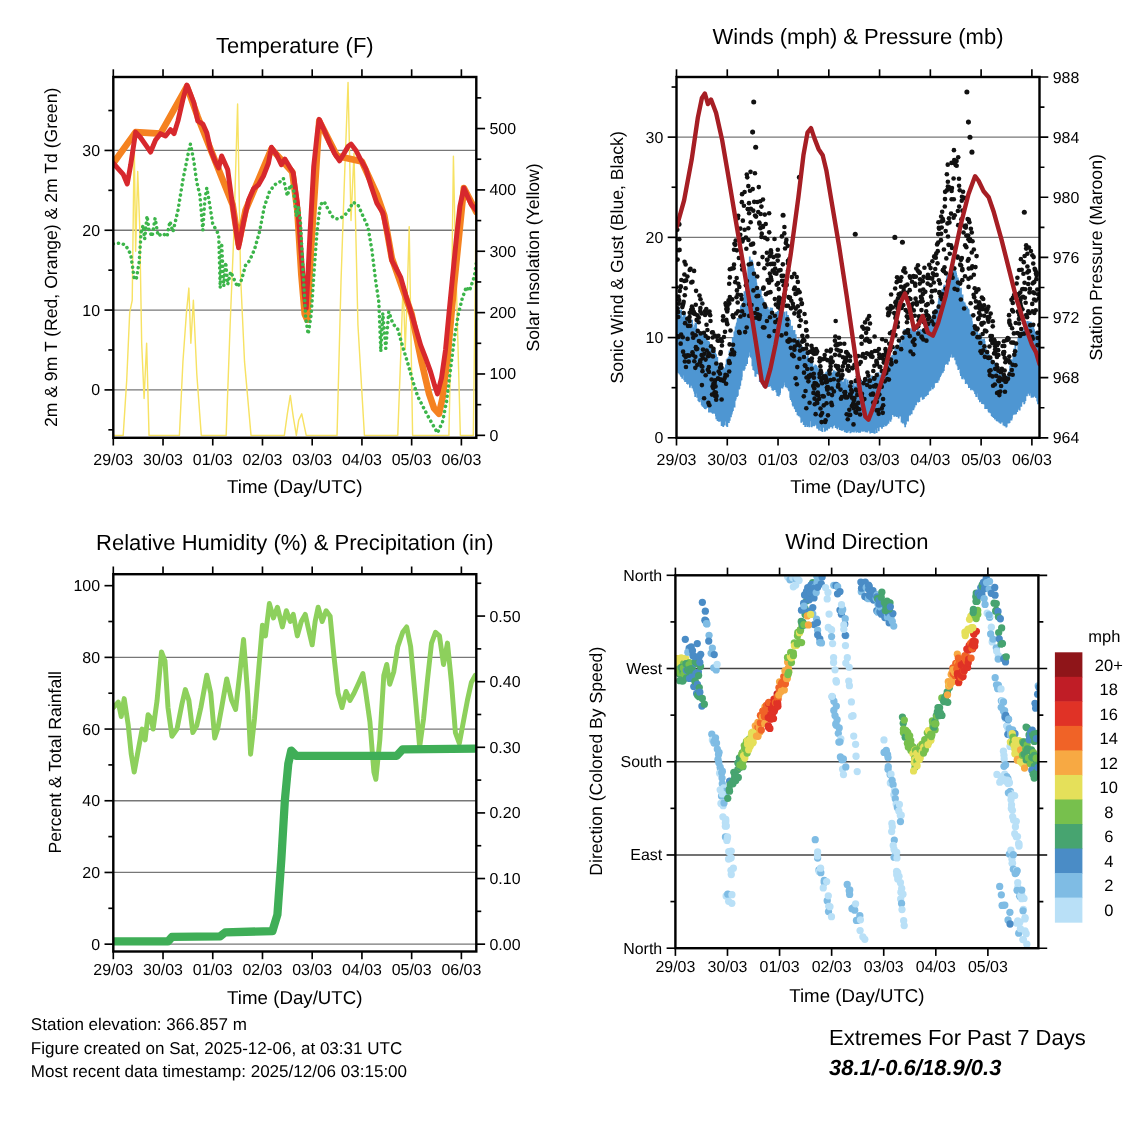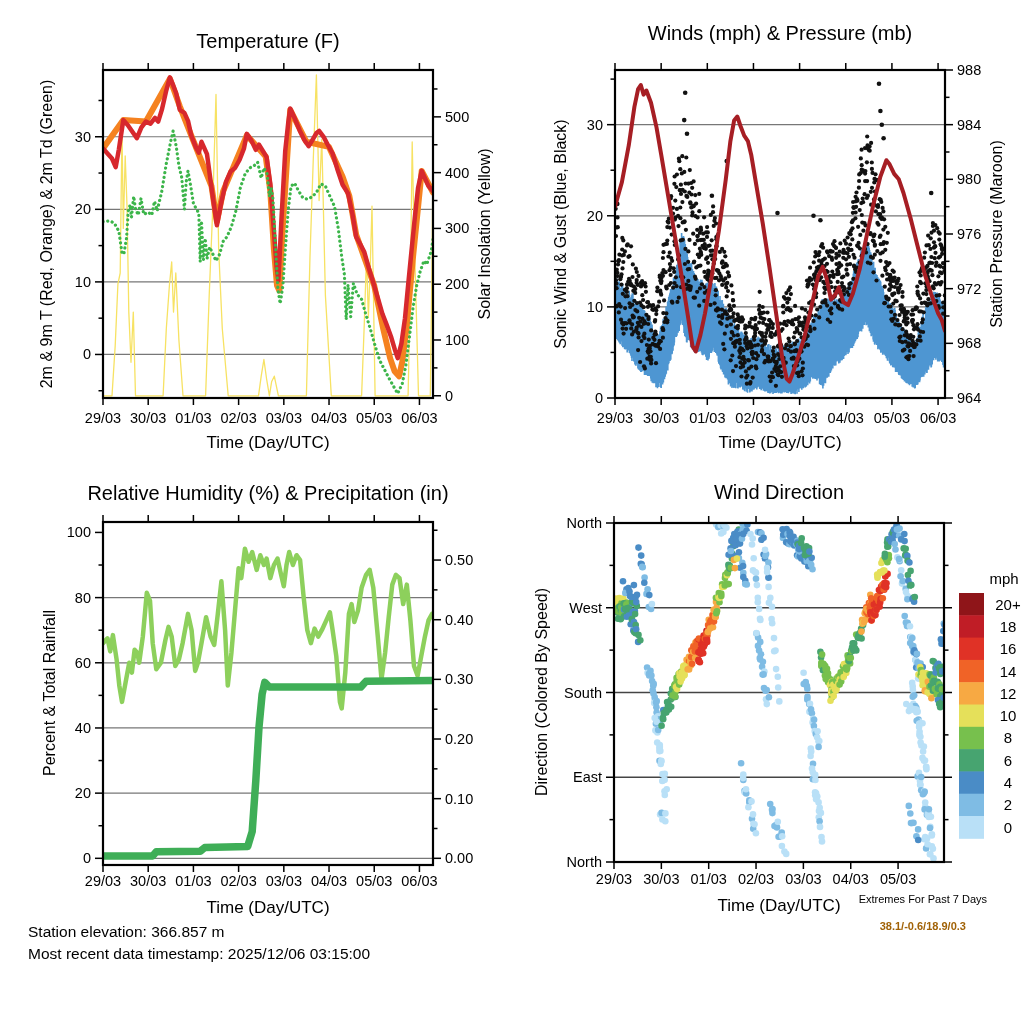--- a/index.html
+++ b/index.html
@@ -1,20 +1,20 @@
 <!DOCTYPE html>
 <html><head>
 <meta charset="utf-8">
 <style>
   html,body{margin:0;padding:0;background:#fff;}
   .stage{position:relative;width:1024px;height:1024px;background:#fff;overflow:hidden;
          font-family:"Liberation Sans", sans-serif;color:#000;}
   #charts{position:absolute;left:0;top:0;}
   .footer-left{position:absolute;left:28px;top:921px;font-size:15.5px;line-height:21.5px;color:#000;}
-  .footer-right{position:absolute;right:37px;top:886px;font-size:11px;line-height:26.5px;text-align:center;color:#000;}
+  .footer-right{position:absolute;right:37px;top:931px;font-size:20px;line-height:26.5px;text-align:left;color:#000;}
   .extremes-values{font-weight:bold;}
 </style>
 </head>
 <body>
 
 <div class="stage">
   <svg id="charts" width="1024" height="1024" viewBox="0 0 1024 1024">
       <g>
         <clipPath id="clip0">
           <rect x="103" y="70" width="330" height="328"></rect>
@@ -2643,20 +2643,21 @@
         <text x="1008" y="788.05" text-anchor="middle" font-size="15px" fill="#000" font-family="&quot;Liberation Sans&quot;, sans-serif">4</text>
         <rect x="959" y="793.7" width="25" height="22.8" fill="#7fbce4"></rect>
         <text x="1008" y="810.35" text-anchor="middle" font-size="15px" fill="#000" font-family="&quot;Liberation Sans&quot;, sans-serif">2</text>
         <rect x="959" y="816.0" width="25" height="22.8" fill="#b9e0f7"></rect>
         <text x="1008" y="832.65" text-anchor="middle" font-size="15px" fill="#000" font-family="&quot;Liberation Sans&quot;, sans-serif">0</text>
       </g>
     </svg>
 
   <div class="footer-left">
     <div>Station elevation: 366.857 m</div>
+    <div>Figure created on Sat, 2025-12-06, at 03:31 UTC</div>
     <div>Most recent data timestamp: 2025/12/06 03:15:00</div>
   </div>
 
   <div class="footer-right">
     <div>Extremes For Past 7 Days</div>
-    <div class="extremes-values" style="color: #a16207;">38.1/-0.6/18.9/0.3</div>
+    <div class="extremes-values" style="color: #000000; font-style: italic;">38.1/-0.6/18.9/0.3</div>
   </div>
 </div>
 
 </body></html>

